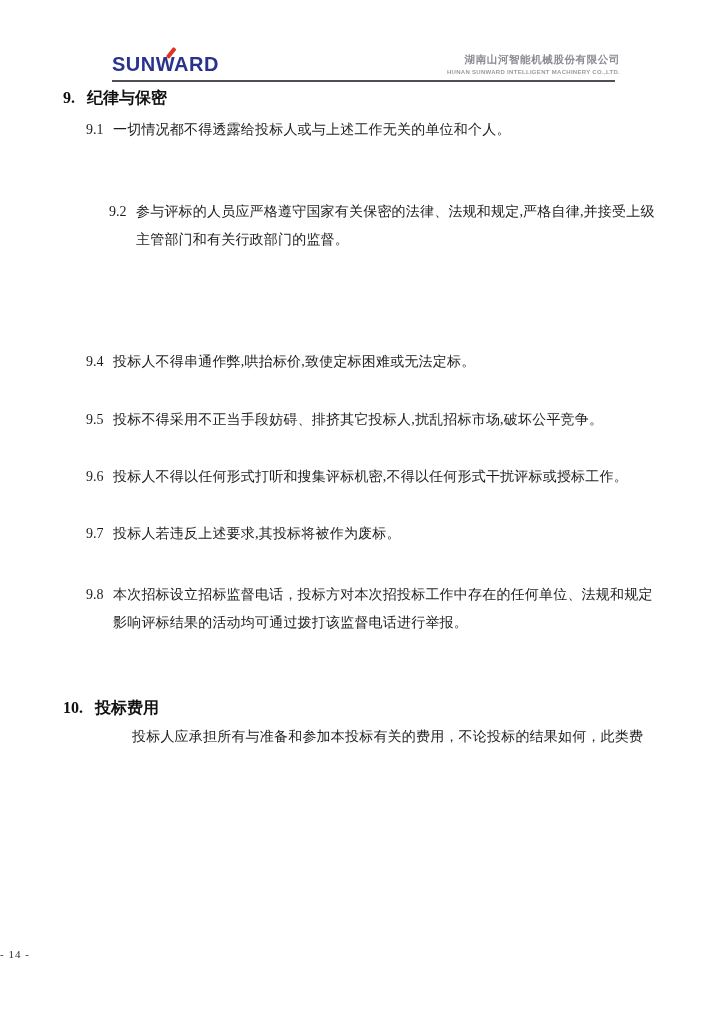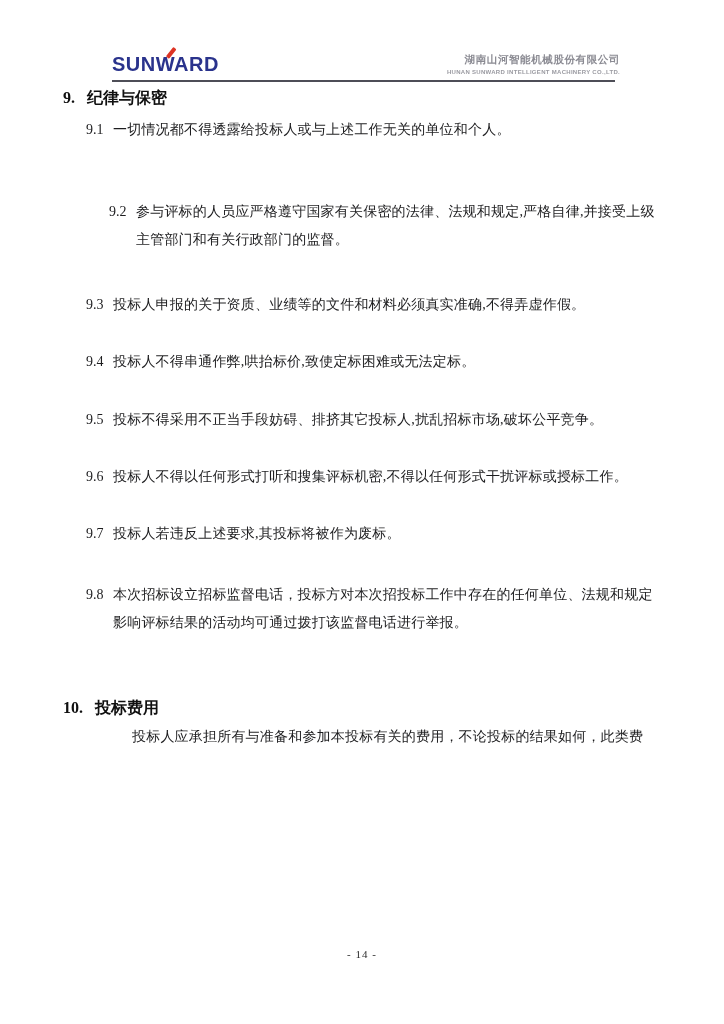--- a/index.html
+++ b/index.html
@@ -44,21 +44,21 @@
   .i1 { top:116px; } .i2 { top:198px;margin-left:23px; } .i3 { top:291px; } .i4 { top:348px; }
   .i5 { top:406px; } .i6 { top:463px; } .i7 { top:520px; } .i8 { top:581px; }
 
   
   .para { position:absolute; left:90px; top:722px; }
   .para .line { line-height:30px; }
   .para .indent { padding-left:42px; }
 
   
   .footer {
-    position:absolute; left:0; top:948px; width:724px; text-align:center;
+    position:absolute; left:0; top:948px; width:724px; 
     font-size:11px; color:#2b2b2b; letter-spacing:1px;
   }
 </style>
 </head>
 <body>
 
 <div class="page">
 
   <div class="logo">
     <span class="logo-text">SUNWARD</span>
@@ -80,25 +80,20 @@
     </div>
   </div>
 
   <div class="item i2">
     <span class="num">9.2</span><div class="text">
       <div class="line">参与评标的人员应严格遵守国家有关保密的法律、法规和规定,严格自律,并接受上级</div>
       <div class="line">主管部门和有关行政部门的监督。</div>
     </div>
   </div>
 
-  <div class="item i3">
-    <span class="num">9.3</span><div class="text">
-      <div class="line">投标人申报的关于资质、业绩等的文件和材料必须真实准确,不得弄虚作假。</div>
-    </div>
-  </div>
 
   <div class="item i4">
     <span class="num">9.4</span><div class="text">
       <div class="line">投标人不得串通作弊,哄抬标价,致使定标困难或无法定标。</div>
     </div>
   </div>
 
   <div class="item i5">
     <span class="num">9.5</span><div class="text">
       <div class="line">投标不得采用不正当手段妨碍、排挤其它投标人,扰乱招标市场,破坏公平竞争。</div>

